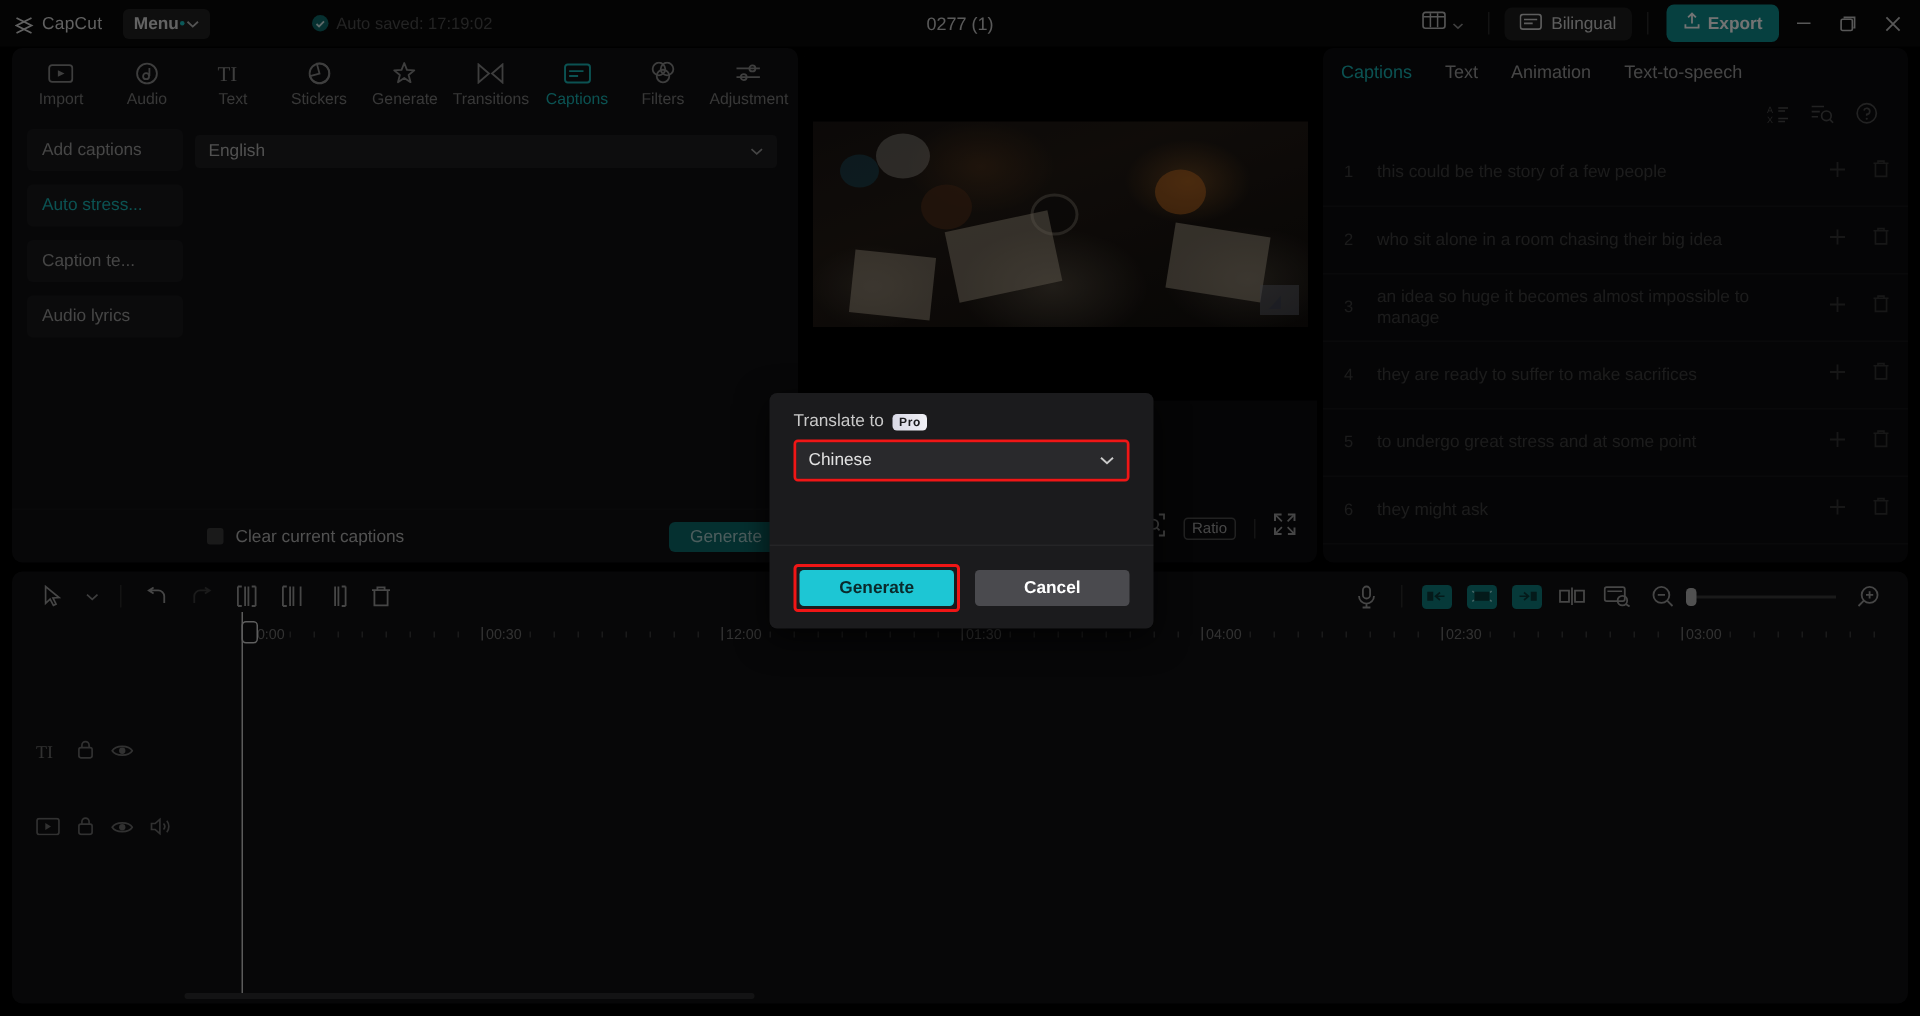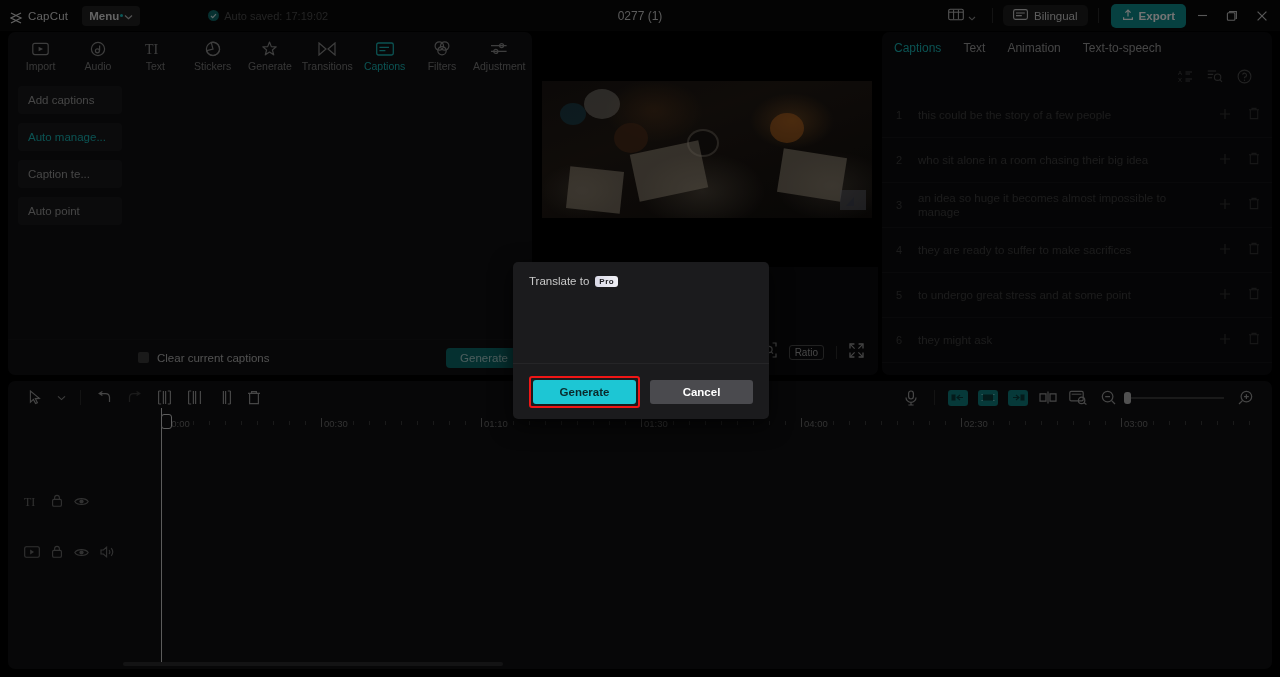--- a/index.html
+++ b/index.html
@@ -389,31 +389,39 @@
         <span>Adjustment</span>
       </div>
     </div>
 
     <div class="panel-body">
       <div class="subnav">
         <div class="subnav-item">
           <span>Add captions</span>
         </div>
         <div class="subnav-item active">
-          <span>Auto manage...</span>
+          <span>Auto stress...</span>
         </div>
         <div class="subnav-item">
           <span>Caption te...</span>
         </div>
         <div class="subnav-item">
-          <span>Auto point</span>
+          <span>Audio lyrics</span>
         </div>
       </div>
 
       <div class="content">
+        <div class="select-box">
+          <span>English</span>
+          <span>
+            <svg width="9" height="6" viewBox="0 0 9 6">
+                <path d="M1 1.4 L4.5 4.6 L8 1.4" fill="none" stroke="#9a9a9a" stroke-width="1.1"></path>
+              </svg>
+          </span>
+        </div>
       </div>
     </div>
 
     <div class="panel-footer">
       <div class="cb-row">
         <span class="cb"></span>
         <span>Clear current captions</span>
       </div>
       <div class="gen-small">
         <span>Generate</span>
@@ -688,21 +696,21 @@
         <span class="tlabel" style="left:316px">00:30</span>
       <span class="tick" style="left:345px"></span>
         <span class="tick" style="left:361px"></span>
         <span class="tick" style="left:377px"></span>
         <span class="tick" style="left:393px"></span>
         <span class="tick" style="left:409px"></span>
         <span class="tick" style="left:425px"></span>
         <span class="tick" style="left:441px"></span>
         <span class="tick" style="left:457px"></span>
       <span class="tick major" style="left:473px"></span>
-        <span class="tlabel" style="left:476px">01:10</span>
+        <span class="tlabel" style="left:476px">12:00</span>
       <span class="tick" style="left:505px"></span>
         <span class="tick" style="left:521px"></span>
         <span class="tick" style="left:537px"></span>
         <span class="tick" style="left:553px"></span>
         <span class="tick" style="left:569px"></span>
         <span class="tick" style="left:585px"></span>
         <span class="tick" style="left:601px"></span>
         <span class="tick" style="left:617px"></span>
       <span class="tick major" style="left:633px"></span>
         <span class="tlabel" style="left:636px">01:30</span>
@@ -799,20 +807,30 @@
   </div>
 
   <div class="overlay"></div>
 
   <div class="modal">
     <div class="modal-body">
       <div class="tr-label">
         <span>Translate to</span>
         <span class="pro-badge">Pro</span>
       </div>
+      <div class="hl">
+        <div class="modal-select">
+          <span>Chinese</span>
+          <span>
+            <svg width="10" height="6" viewBox="0 0 10 6">
+                <path d="M1 1.2 L5 4.8 L9 1.2" fill="none" stroke="#c9c9c9" stroke-width="1.3"></path>
+              </svg>
+          </span>
+        </div>
+      </div>
     </div>
     <div class="modal-footer">
       <div class="hl hl-wrap" style="flex:1;display:flex">
         <div class="btn-primary">Generate</div>
       </div>
       <div class="btn-secondary">Cancel</div>
     </div>
   </div>
 
 </div>

